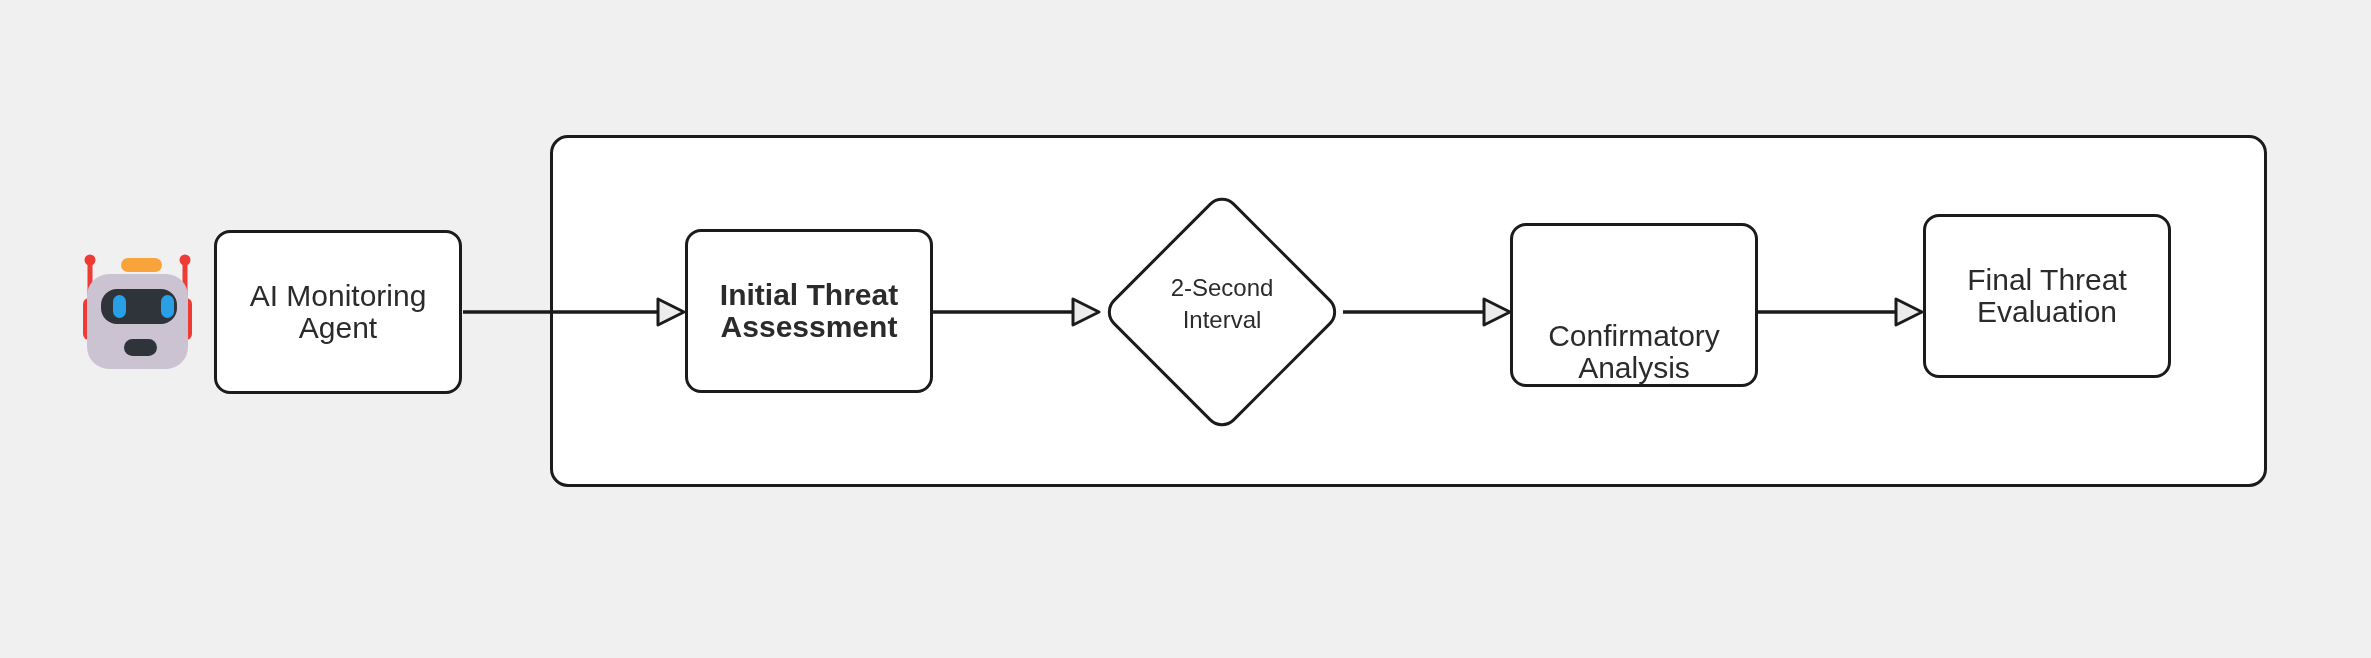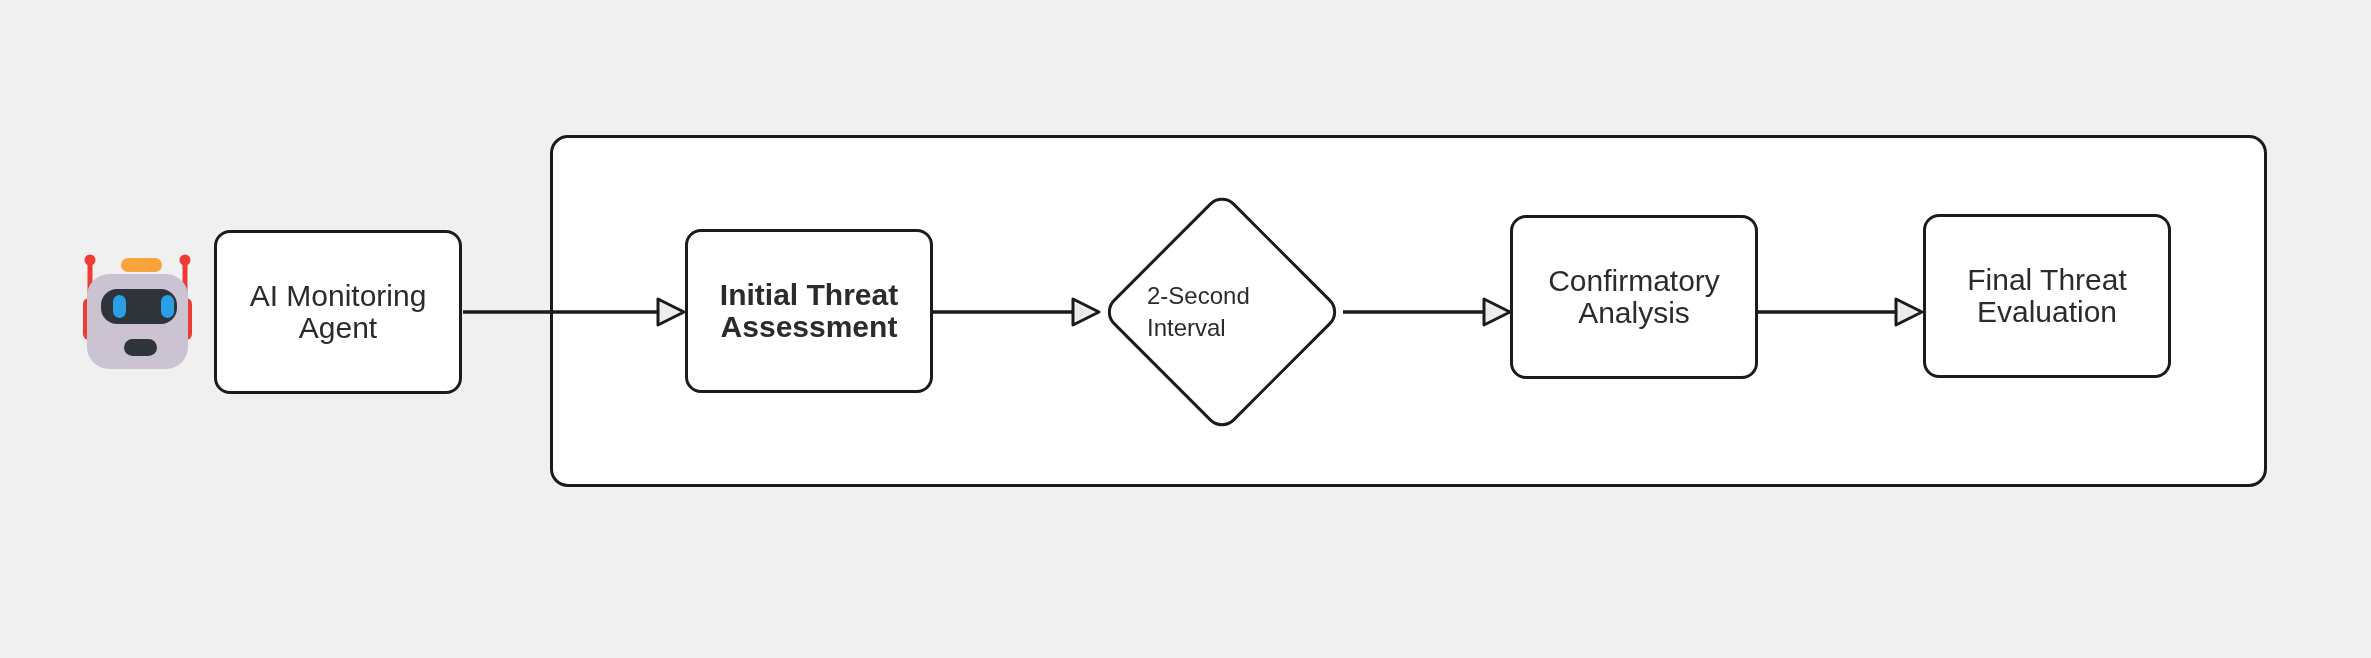--- a/index.html
+++ b/index.html
@@ -40,43 +40,44 @@
     text-align: center;
     font-size: 30px;
     line-height: 32px;
     color: #2b2b2b;
   }
   .node .label-inner {
     max-width: 190px;
   }
   .node-agent        { left: 214px;  top: 230px; }
   .node-initial      { left: 685px;  top: 229px; font-weight: bold; }
-  .node-confirmatory { left: 1510px; top: 215px; }
+  .node-confirmatory { left: 1510px; top: 223px; align-items: flex-end; }
   .node-final        { left: 1923px; top: 214px; }
   .diamond-shape {
     position: absolute;
     left: 1136px;
     top: 226px;
     width: 172px;
     height: 172px;
     background: #ffffff;
     border: 3px solid #1b1b1b;
     border-radius: 18px;
     box-sizing: border-box;
     transform: rotate(45deg);
   }
   .diamond-label {
     position: absolute;
     left: 1147px;
-    top: 280px;
+    top: 272px;
     width: 150px;
     height: 64px;
     display: flex;
     align-items: center;
     justify-content: center;
+    text-align: center;
     font-size: 24px;
     line-height: 32px;
     color: #2b2b2b;
   }
   .edges-overlay {
     position: absolute;
     left: 0;
     top: 0;
     width: 2371px;
     height: 658px;

